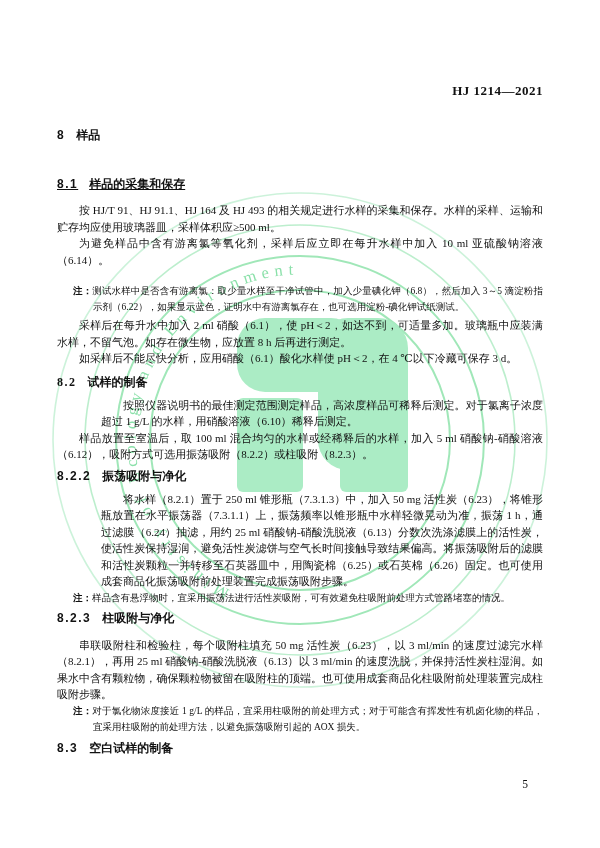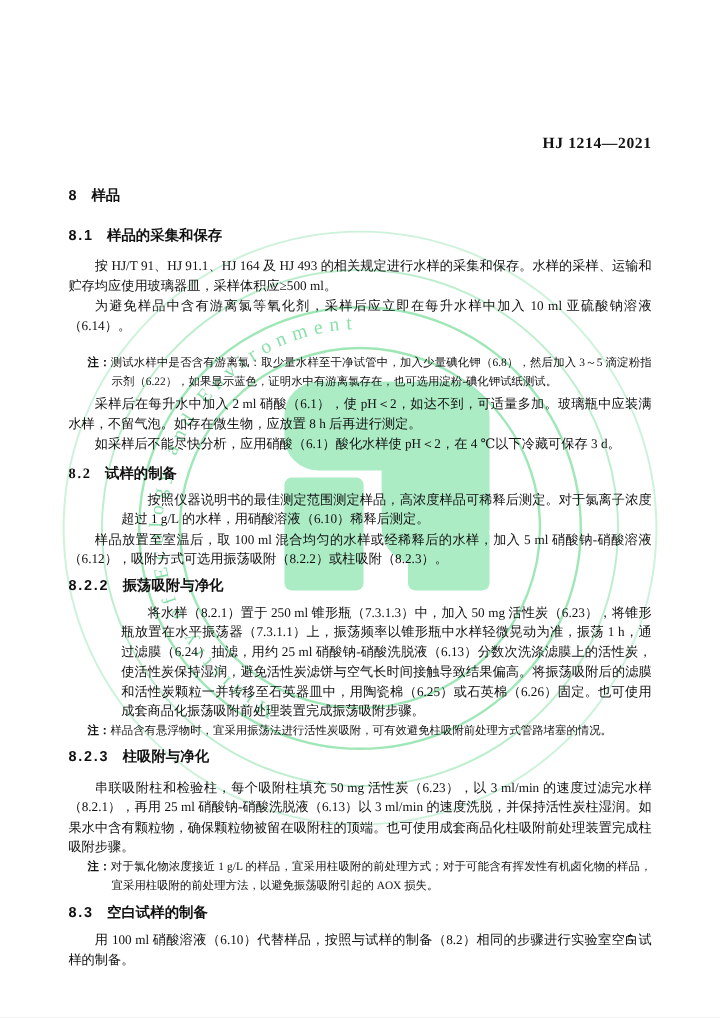--- a/index.html
+++ b/index.html
@@ -12,33 +12,33 @@
     overflow:hidden;
     font-family:"Liberation Serif","DejaVu Serif",serif;
     color:#111;
   }
   .watermark {
     position:absolute; left:0; top:0; width:600px; height:848px;
     pointer-events:none;
   }
   .content { position:relative; z-index:2; padding:0 57px; }
   .std-no {
-    margin-top:111px; height:16px;
+    margin-top:83px; height:16px;
     text-align:right;
     font-weight:bold; font-size:13px; letter-spacing:0.5px;
     font-family:"Liberation Serif","DejaVu Serif",serif;
   }
   .hd {
     font-family:"Liberation Sans","DejaVu Sans",sans-serif;
     font-weight:bold; font-size:12px; line-height:17px;
     text-align:left;
   }
   .hd .hnum { letter-spacing:1.5px; margin-right:11px; }
   .h8   { margin-top:28px; }
-  .h81  { margin-top:16px; }
+  .h81  { margin-top:32px;text-decoration:underline; }
   .h82  { margin-top:7px;font-family:Liberation Serif, serif; }
   .h821 { margin-top:9px; }
   .h822 { margin-top:5px; }
   .h823 { margin-top:4px; }
   .h83  { margin-top:5px; }
   .para {
     font-size:11px; line-height:16.5px;
     text-align:justify; text-justify:inter-ideograph;
     text-indent:2em;
   }
@@ -113,18 +113,17 @@
 
     <h4 class="hd h823">
       <span class="hnum">8.2.3</span><span class="htitle">柱吸附与净化</span>
     </h4>
     <p class="para mt10">串联吸附柱和检验柱，每个吸附柱填充 50 mg 活性炭（6.23），以 3 ml/min 的速度过滤完水样（8.2.1），再用 25 ml 硝酸钠-硝酸洗脱液（6.13）以 3 ml/min 的速度洗脱，并保持活性炭柱湿润。如果水中含有颗粒物，确保颗粒物被留在吸附柱的顶端。也可使用成套商品化柱吸附前处理装置完成柱吸附步骤。</p>
     <p class="note"><span class="nlabel">注：</span><span>对于氯化物浓度接近 1 g/L 的样品，宜采用柱吸附的前处理方式；对于可能含有挥发性有机卤化物的样品，宜采用柱吸附的前处理方法，以避免振荡吸附引起的 AOX 损失。</span></p>
 
     <h3 class="hd h83">
       <span class="hnum">8.3</span><span class="htitle">空白试样的制备</span>
     </h3>
-    <p class="para mt7">用 100 ml 硝酸溶液（6.10）代替样品，按照与试样的制备（8.2）相同的步骤进行实验室空白试样的制备。</p>
 
   </div>
 
   <div class="page-no">5</div>
 </div>
 
 </body></html>

